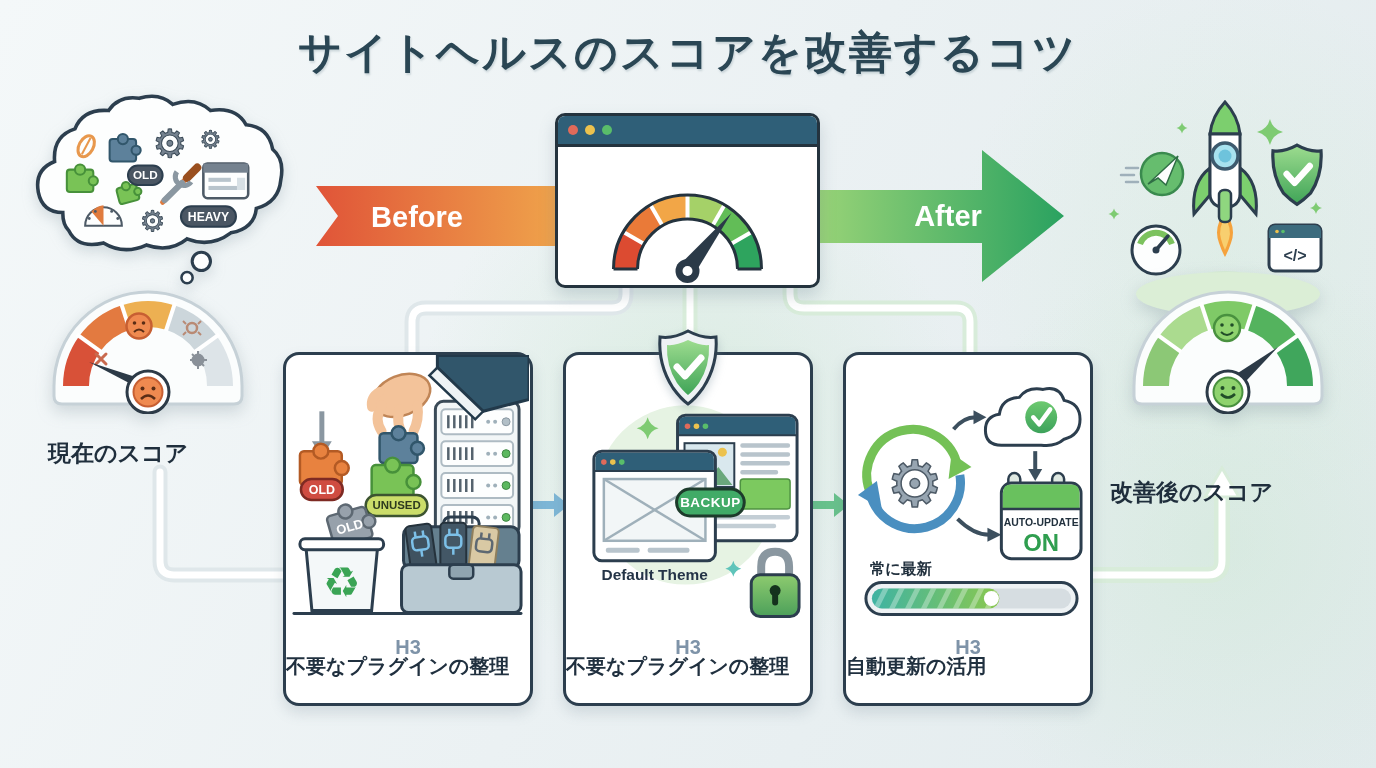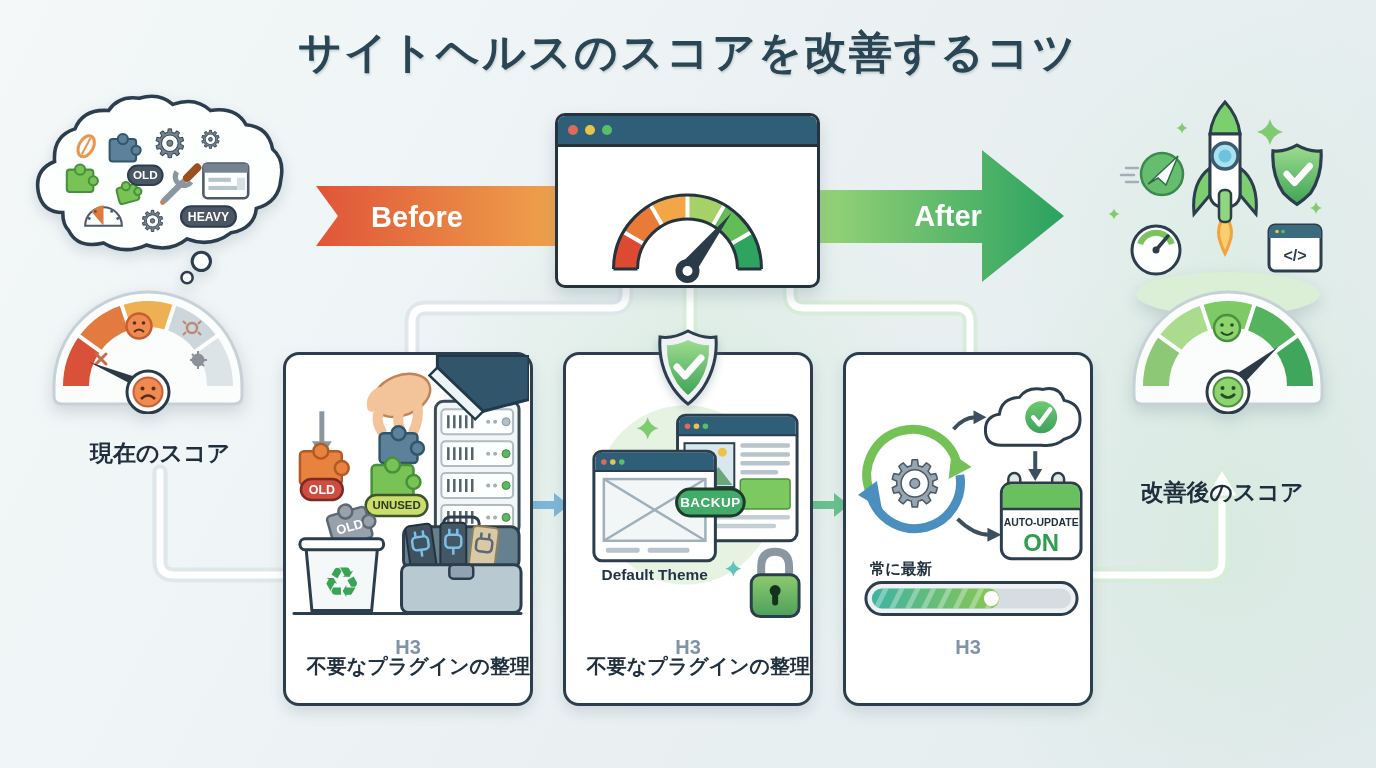--- a/index.html
+++ b/index.html
@@ -23,23 +23,23 @@
     box-shadow:0 8px 16px rgba(100,125,138,.25); overflow:hidden; }
   .browser-header { height:31px; background:#2f5f78; border-bottom:3px solid #24333e;
     display:flex; align-items:center; padding-left:10px; gap:7px; }
   .tl-dot { width:10px; height:10px; border-radius:50%; }
   .card { position:absolute; top:352px; width:250px; height:354px; background:#fff;
     border:3.5px solid #2c3e4e; border-radius:16px; z-index:5;
     box-shadow:0 7px 14px rgba(100,122,134,.20); }
   .card .illus { position:absolute; top:0; left:0; width:243px; height:268px; }
   .card-eyebrow { position:absolute; top:281px; left:0; right:0; text-align:center;
     font-size:20px; font-weight:800; color:#7e93a8; }
-  .card-heading { position:absolute; top:298px; left:0; right:0; text-align:right;
+  .card-heading { position:absolute; top:298px; left:0; right:0; text-align:left;
     font-size:20px; font-weight:800; color:#20303f;font-family:Liberation Serif, serif; }
-  .score-label { position:absolute; top:438px; width:224px; text-align:center;
+  .score-label { position:absolute; top:438px; width:224px; text-align:left;
     font-size:23px; font-weight:800; color:#1f2e3c; z-index:5; }
   .gauge { position:absolute; z-index:5; filter:drop-shadow(0 6px 8px rgba(120,140,150,.30)); }
   .cloud-svg { position:absolute; left:22px; top:90px; z-index:4;
     filter:drop-shadow(0 5px 7px rgba(120,140,150,.28)); }
   .rocket-svg { position:absolute; left:1098px; top:90px; z-index:4; }
   .shield-badge { position:absolute; top:-28px; left:50%; transform:translateX(-50%);
     z-index:7; filter:drop-shadow(0 4px 5px rgba(110,135,148,.35)); }
   .mini-arrow { position:absolute; z-index:3; }
 </style>
 </head>
@@ -592,20 +592,21 @@
             <line x1="76" y1="258" x2="90" y2="230"></line>
           <line x1="92" y1="258" x2="106" y2="230"></line>
             <line x1="108" y1="258" x2="122" y2="230"></line>
           <line x1="124" y1="258" x2="138" y2="230"></line>
             <line x1="140" y1="258" x2="154" y2="230"></line>
         </g>
         <circle cx="146" cy="244" r="7.5" fill="#ffffff"></circle>
       </g>
     </svg>
     <div class="card-eyebrow">H3</div>
+    <div class="card-heading">自動更新の活用</div>
   </div>
 
   <svg class="mini-arrow" style="left:523px; top:491px;" width="46" height="28" viewBox="0 0 46 28">
     <rect x="2" y="10" width="29" height="8" fill="#7db6d6"></rect>
     <polygon points="31,2 46,14 31,26" fill="#7db6d6"></polygon>
   </svg>
   <svg class="mini-arrow" style="left:803px; top:491px;" width="46" height="28" viewBox="0 0 46 28">
     <rect x="2" y="10" width="29" height="8" fill="#68c18c"></rect>
     <polygon points="31,2 46,14 31,26" fill="#68c18c"></polygon>
   </svg>

